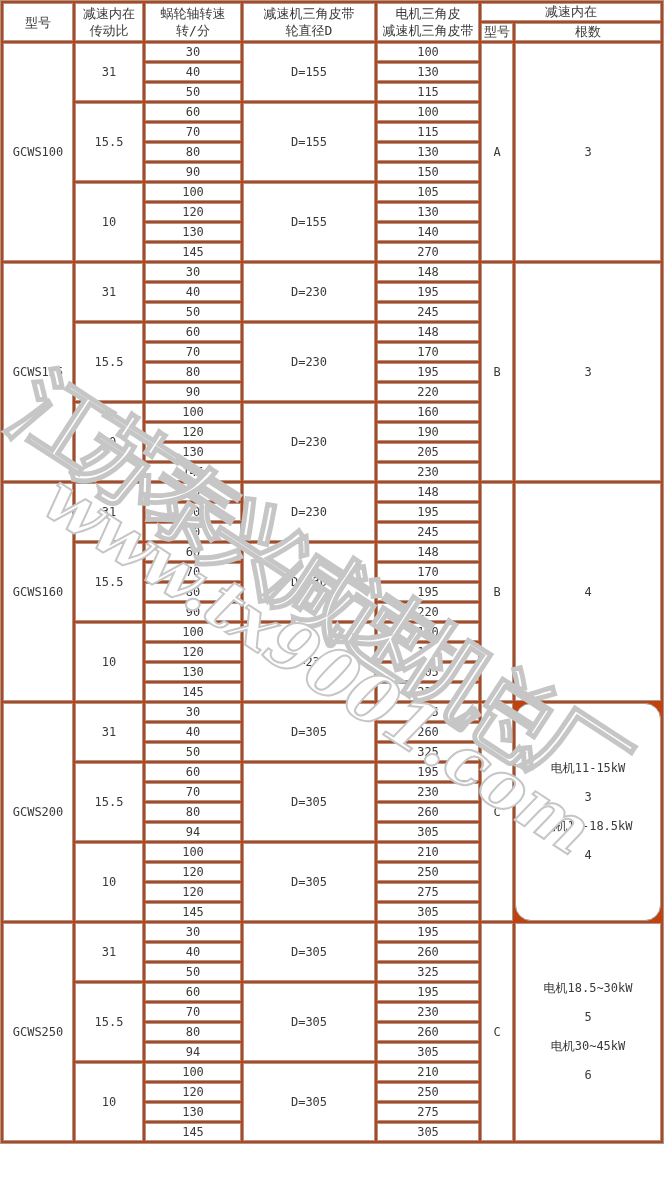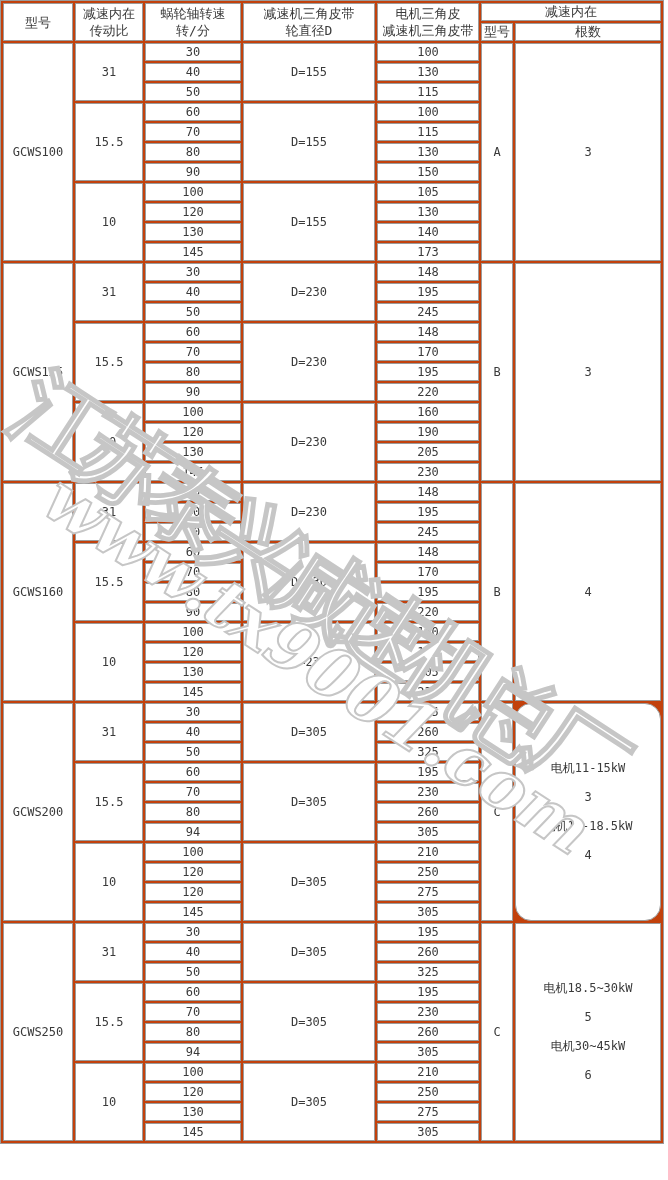--- a/index.html
+++ b/index.html
@@ -159,21 +159,21 @@
         <tr>
           <td>120</td>
           <td>130</td>
         </tr>
         <tr>
           <td>130</td>
           <td>140</td>
         </tr>
         <tr>
           <td>145</td>
-          <td>173</td>
+          <td>270</td>
         </tr>
         <tr>
           <td rowspan="11">GCWS125</td>
           <td rowspan="3">31</td>
           <td>30</td>
           <td rowspan="3">D=230</td>
           <td>148</td>
           <td rowspan="11">B</td>
           <td rowspan="11" style="white-space: normal;">
             <div class="belt-count-line">3</div>

